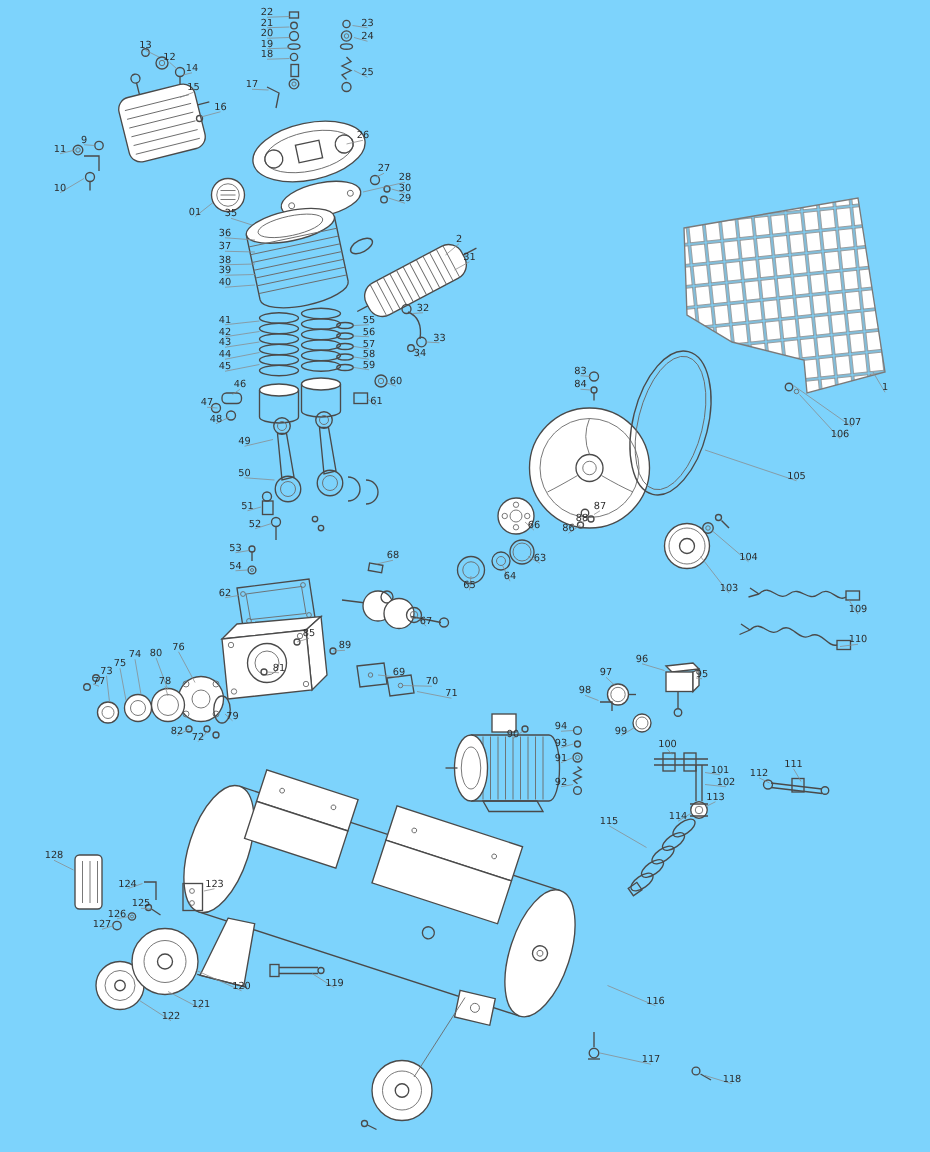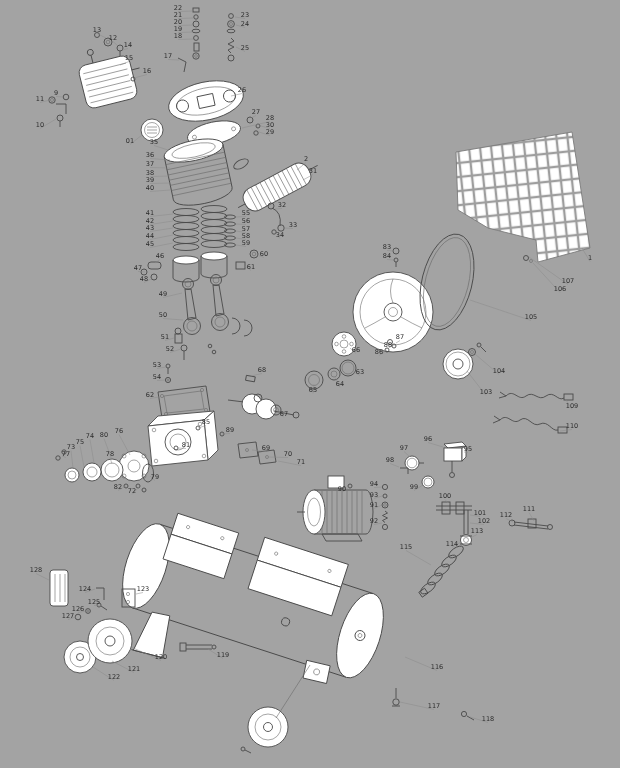--- a/index.html
+++ b/index.html
@@ -1,16 +1,16 @@
 <!DOCTYPE html>
 <html><head>
 <meta charset="utf-8">
 <style>
   html,body{margin:0;padding:0;background:#fff;}
-  .stage{position:relative;width:620px;height:768px;background:#a3a3a3;overflow:hidden;
+  .stage{position:relative;width:620px;height:768px;background:#7dd3fc;overflow:hidden;
          font-family:"DejaVu Sans",sans-serif;}
   svg{position:absolute;left:0;top:0;}
   .lbl{font:6.5px "DejaVu Sans",sans-serif;fill:#2b2b2b;text-anchor:middle;}
   .ln{stroke:#4a4a4a;stroke-width:0.9;fill:none;}
   .fill{fill:#ffffff;stroke:#4a4a4a;stroke-width:0.9;}
   .thin{stroke:#6a6a6a;stroke-width:0.6;fill:none;}
 </style>
 </head>
 <body>
 

